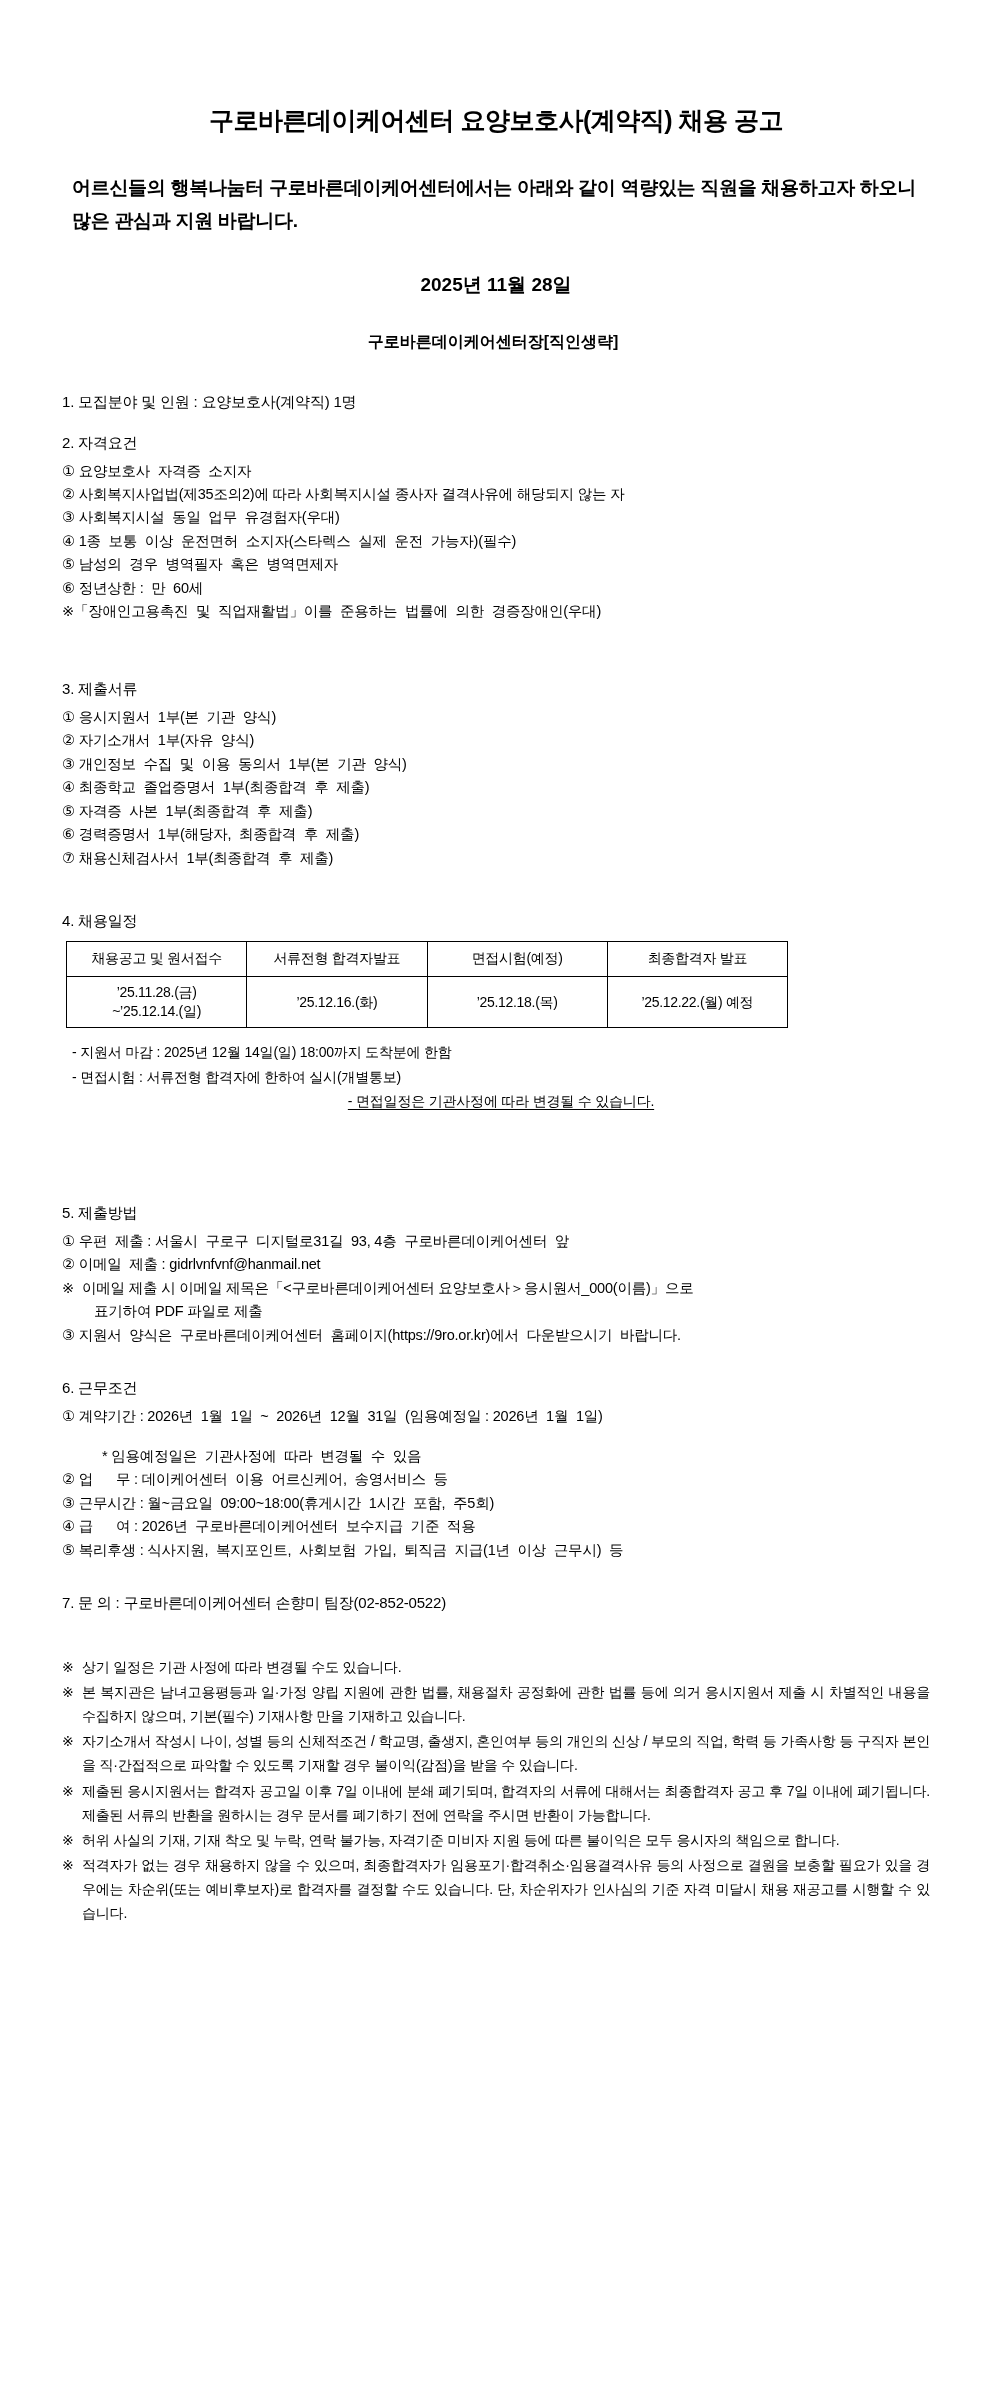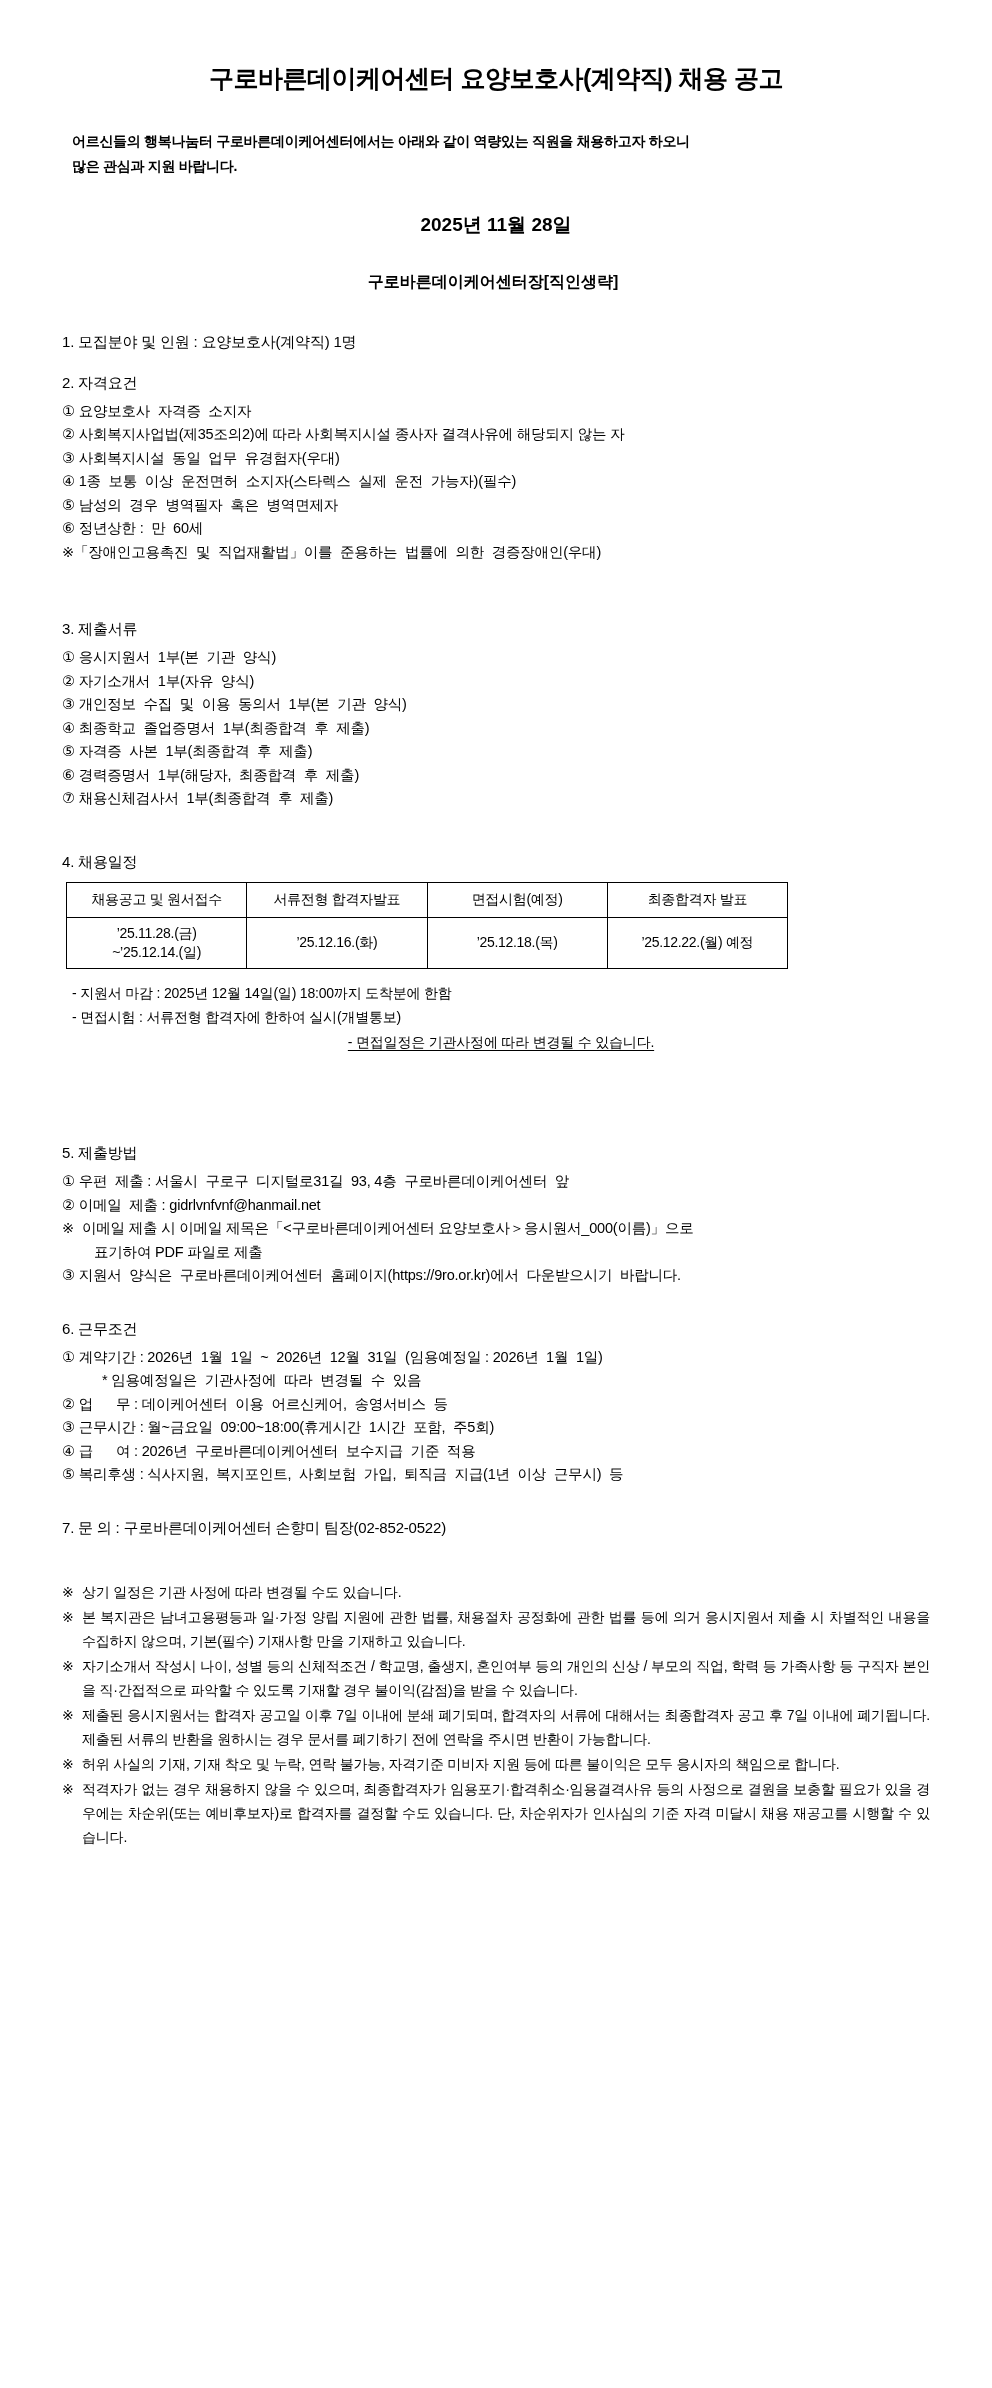--- a/index.html
+++ b/index.html
@@ -10,32 +10,32 @@
   body {
     width: 992px;
     font-family: "Liberation Sans", "DejaVu Sans", sans-serif;
     color: #000000;
     -webkit-font-smoothing: antialiased;
   }
   .page {
     width: 992px;
     min-height: 2388px;
     box-sizing: border-box;
-    padding: 46px 62px 30px 62px;
+    padding: 88px 62px 30px 62px;
     position: relative;
   }
   .doc-title {
     text-align: center;
     font-size: 25px;
     font-weight: bold;
     letter-spacing: -0.5px;
     margin: 16px 0 34px 0;
   }
   .intro {
-    font-size: 14px;
+    font-size: 19px;
     font-weight: bold;
     line-height: 1.75;
     letter-spacing: -0.3px;
     margin: 0 0 34px 0;
     padding-left: 10px;
   }
   .doc-date {
     text-align: center;
     font-size: 19px;
     font-weight: bold;
@@ -58,20 +58,21 @@
     letter-spacing: -0.2px;
   }
   .line {
     font-size: 14.5px;
     line-height: 1.62;
     letter-spacing: -0.2px;
     white-space: pre-wrap;
   }
   .line.indent2 {
     padding-left: 40px;
+    margin-top: 16px;
   }
   .spacer-lg { height: 34px; }
   .spacer-md { height: 20px; }
   .spacer-sm { height: 10px; }
 
   
   table.schedule {
     border-collapse: collapse;
     width: 722px;
     margin: 10px 0 12px 4px;

